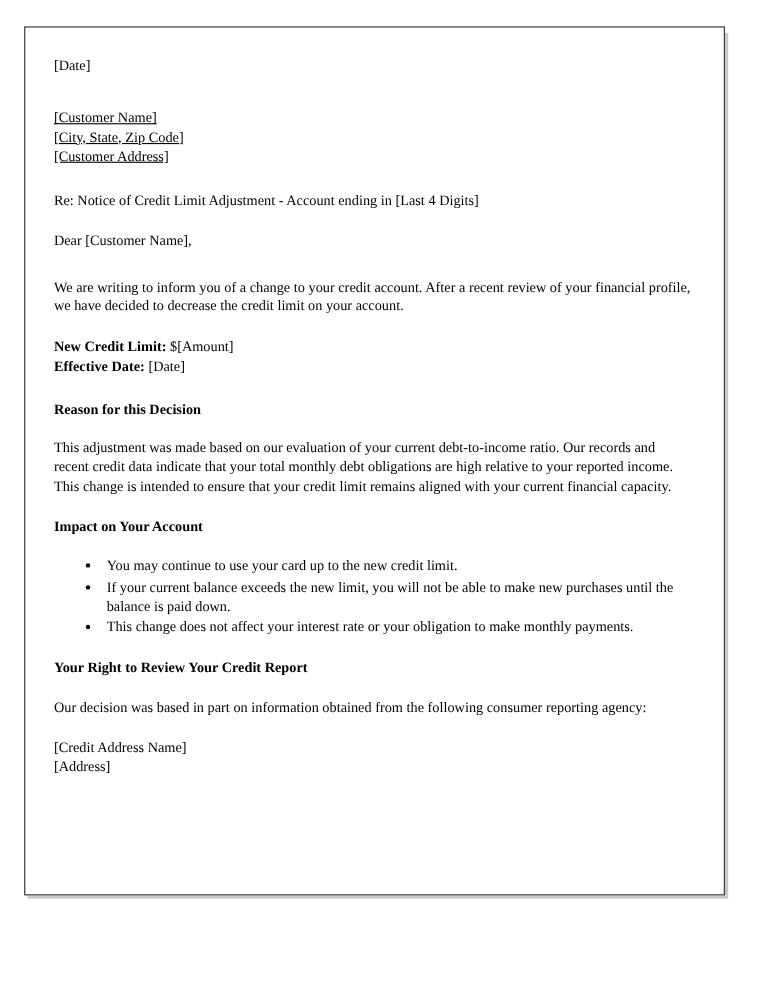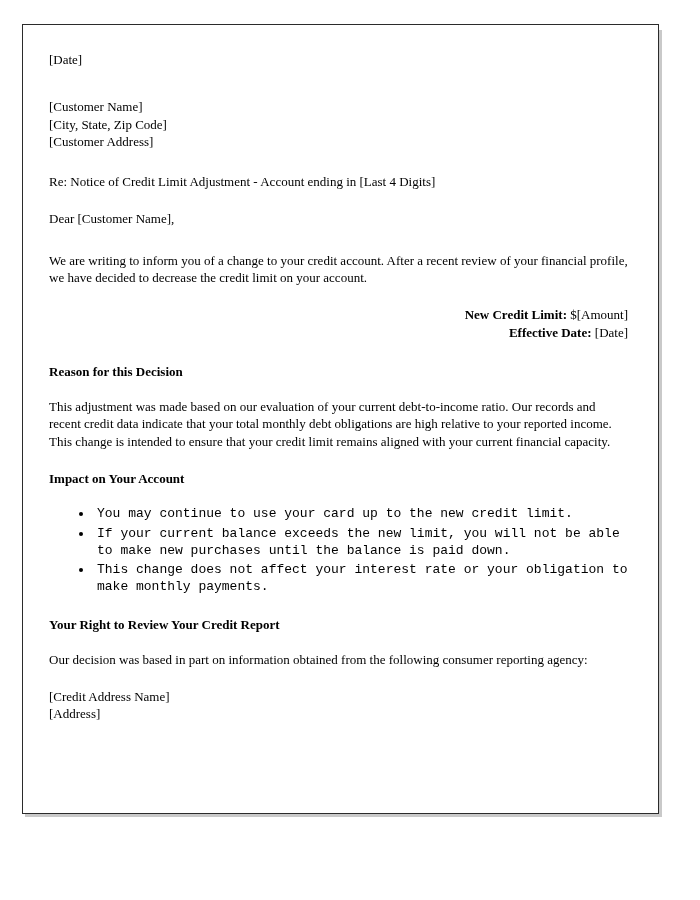--- a/index.html
+++ b/index.html
@@ -55,52 +55,51 @@
     line-height: 1.33;
   }
   p, .line {
     margin: 0;
   }
   .date-block {
     margin-bottom: 30px;
   }
   .addr-block {
     margin-bottom: 23px;
+    text-decoration: underline;
   }
   .subject-block {
     margin-bottom: 20px;
   }
   .salutation-block {
     margin-bottom: 24px;
   }
   .para {
     margin-bottom: 20px;
     text-align: left;
   }
   .heading {
     font-weight: bold;
     margin-bottom: 18px;
   }
   .kv {
     margin-bottom: 0;
-    text-align: right;
   }
   .kv b { font-weight: bold; }
   .kv-group {
     margin-bottom: 22px;
   }
   ul.bullets {
     margin: 0 0 20px 0;
     padding-left: 44px;
     list-style-type: disc;
   }
   ul.bullets li {
     margin-bottom: 2px;
     padding-left: 4px;
-    font-family: Liberation Mono, monospace;
   }
   .agency-block {
     margin-bottom: 20px;
   }
   .agency-block .line {
     line-height: 1.33;
   }
 </style>
 </head>
 <body>

